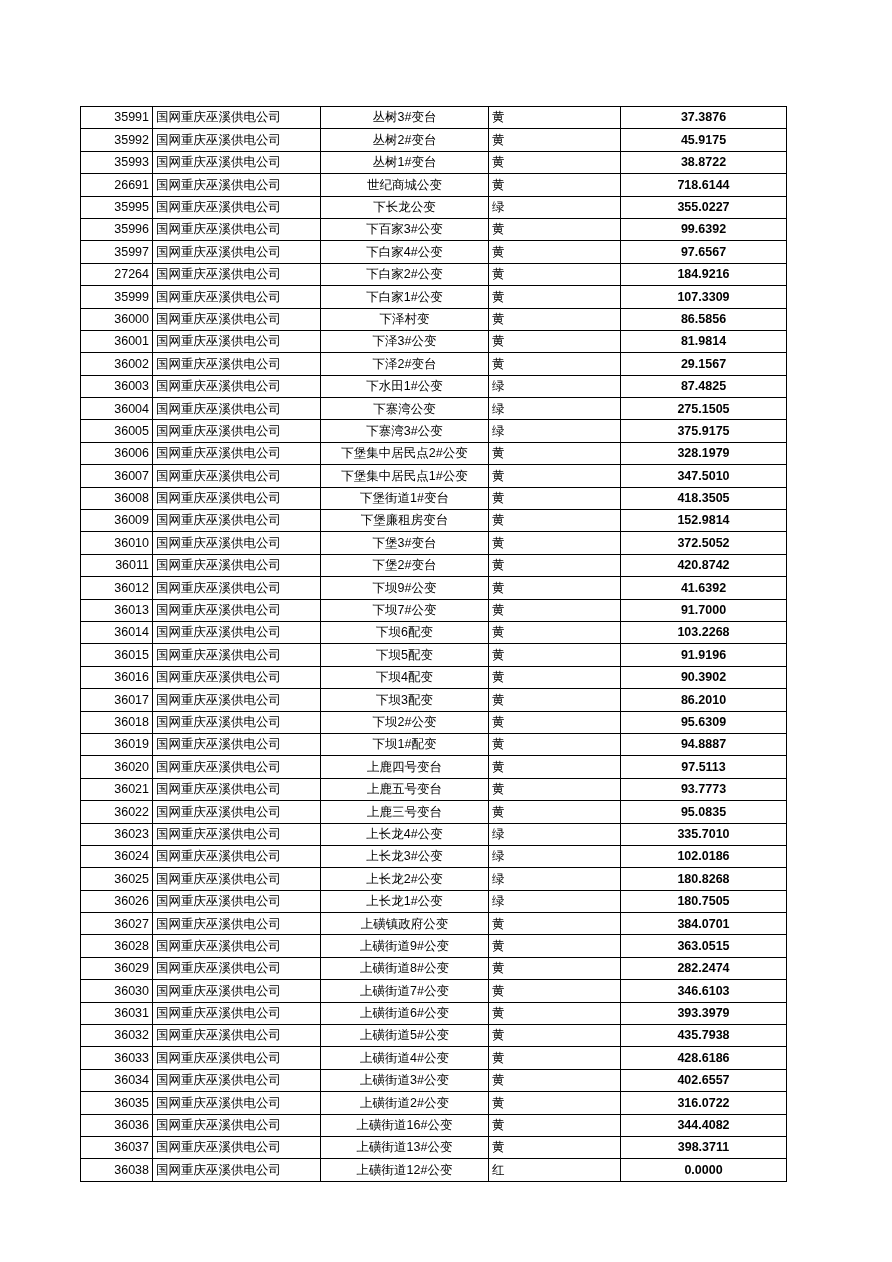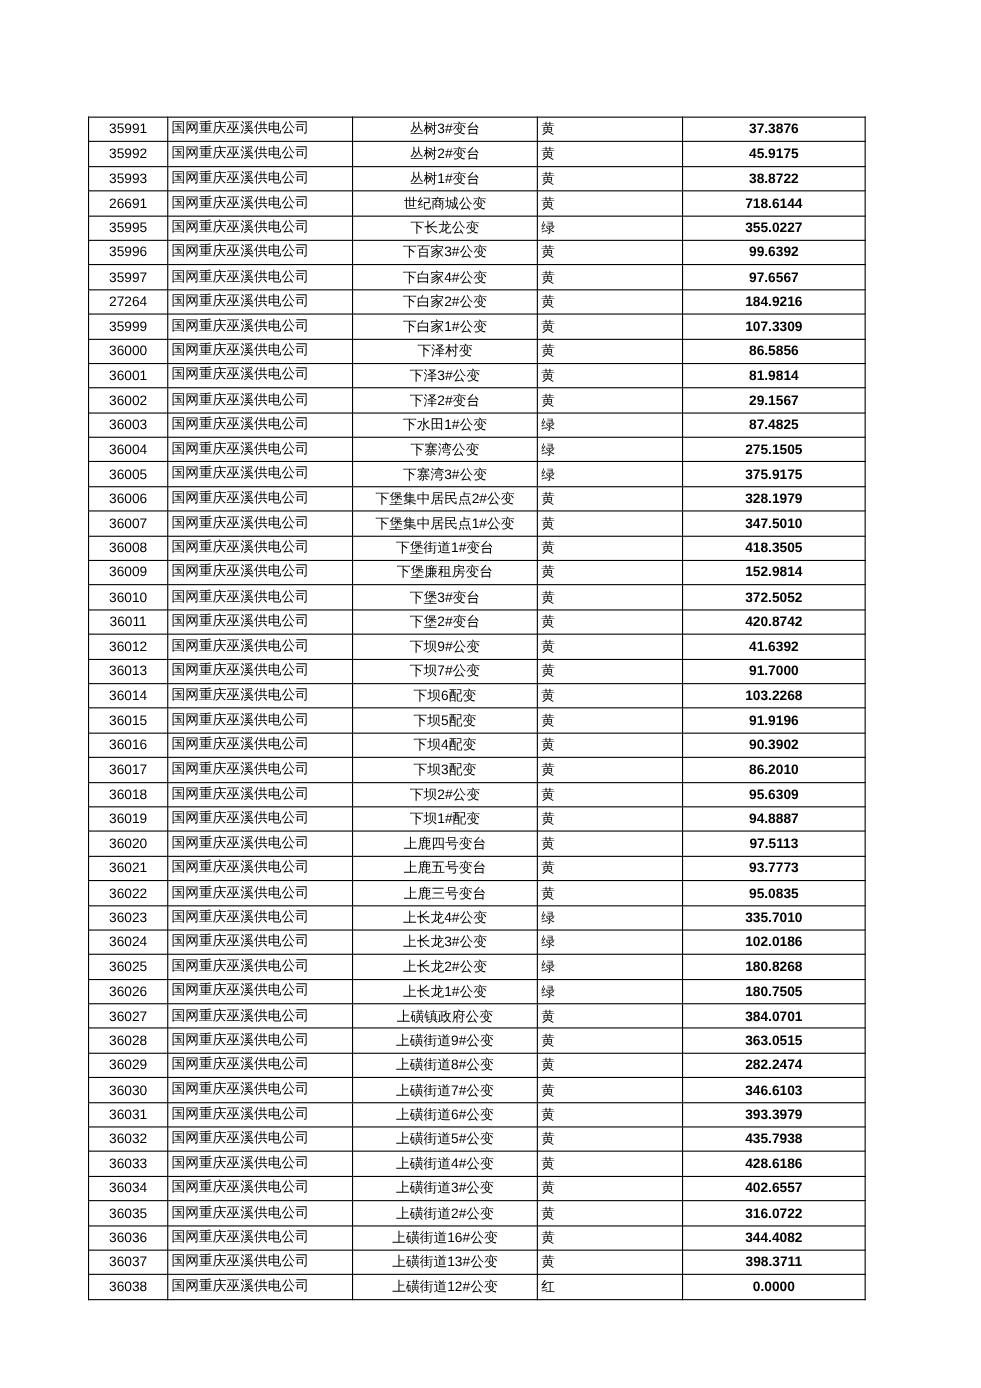--- a/index.html
+++ b/index.html
@@ -40,22 +40,22 @@
     vertical-align: middle;
     white-space: nowrap;
     overflow: hidden;
   }
   col.c-id { width: 72px; }
   col.c-company { width: 168px; }
   col.c-name { width: 168px; }
   col.c-color { width: 132px; }
   col.c-value { width: 166px; }
 
-  td.cell-id { text-align: center; }
-  td.cell-company { text-align: left; font-family: Liberation Mono, monospace; }
+  td.cell-id { text-align: right; }
+  td.cell-company { text-align: left; }
   td.cell-name { text-align: center; }
   td.cell-color { text-align: left; }
   td.cell-value { text-align: center; font-weight: bold; }
 </style>
 </head>
 <body>
 
 <div class="page">
   <div class="table-wrap">
     <table class="data">

